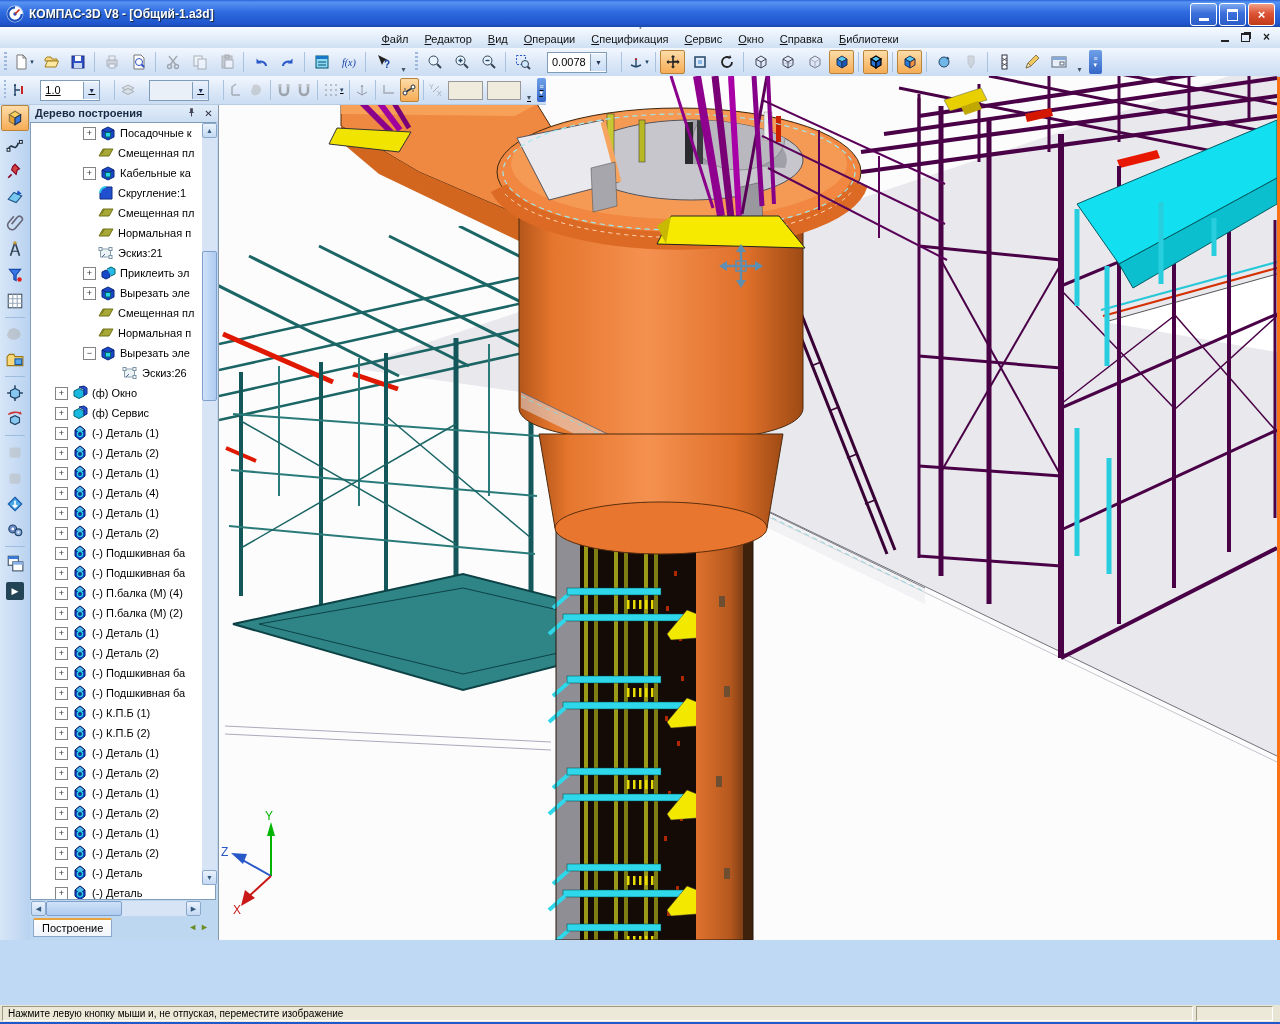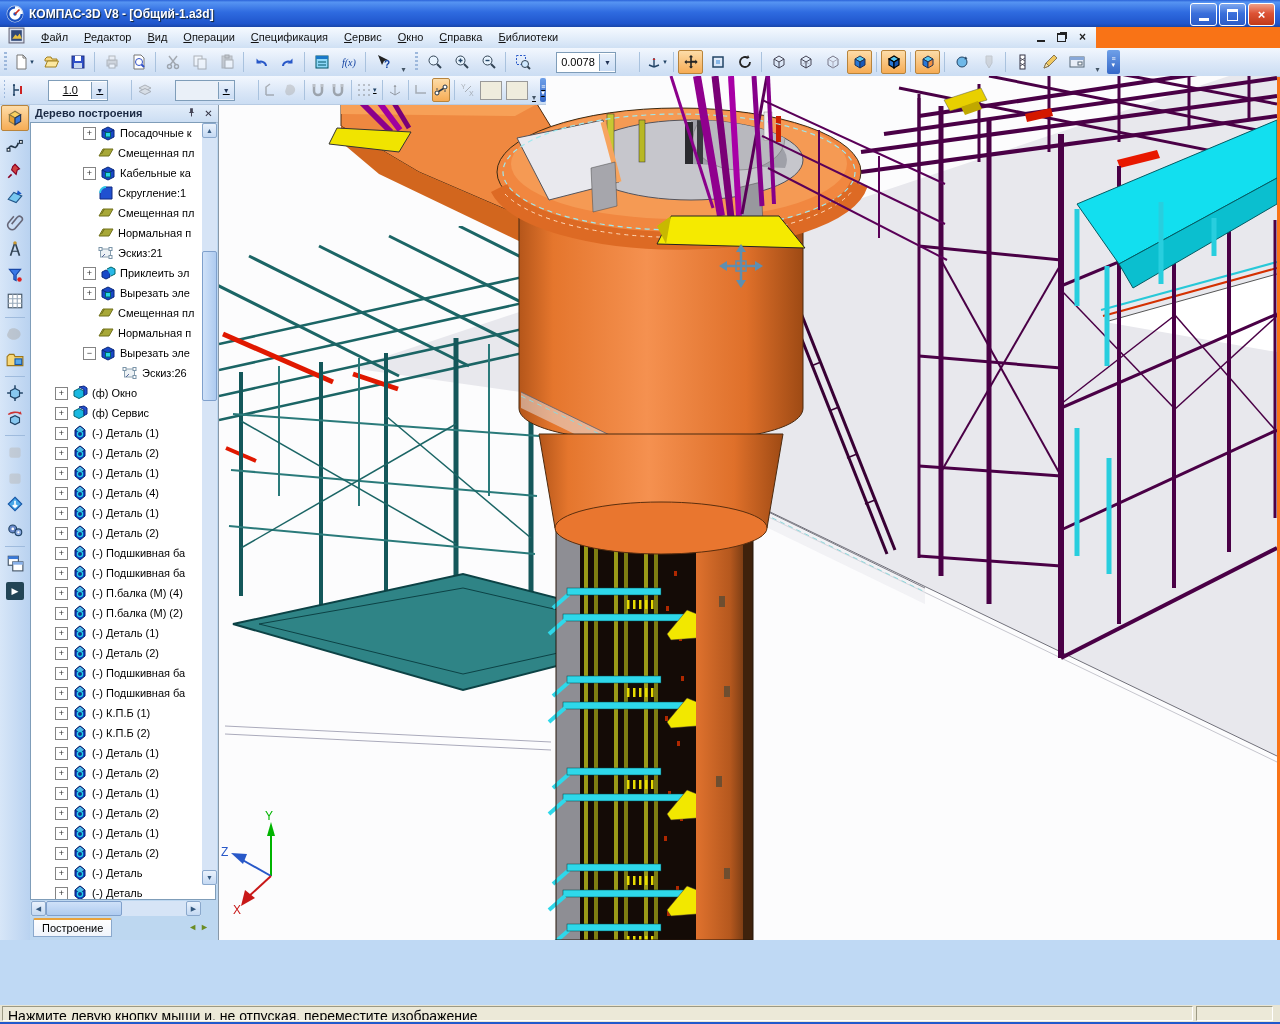--- a/index.html
+++ b/index.html
@@ -12,23 +12,23 @@
   #titlebar .ticon{width:18px;height:18px;margin:0 5px 0 6px;}
   #titlebar .ttext{font-size:12px;font-weight:bold;text-shadow:1px 1px 1px #123;white-space:nowrap;}
   #titlebar .wbtns{position:absolute;right:5px;top:3px;display:flex;gap:2px;}
   .wbtn{width:25px;height:21px;border:1px solid #fff;border-radius:3px;color:#fff;
     font-size:13px;font-weight:bold;display:flex;align-items:center;justify-content:center;
     background:linear-gradient(180deg,#7FA8EF,#3A6FDB 45%,#2C5CC8);}
   .wbtn.close{background:linear-gradient(180deg,#F0A088,#DD5335 45%,#C03A18);}
   .wbtn .mini{display:block;width:10px;height:3px;background:#fff;margin-top:9px;}
   .wbtn .rest{display:block;width:9px;height:8px;border:1px solid #fff;border-top:3px solid #fff;}
   
-  #menubar{position:absolute;left:0;top:27px;width:1096px;height:21px;
+  #menubar{position:absolute;left:0;top:27px;width:1280px;height:21px;
     background:linear-gradient(180deg,#F6FAFF,#DCE9F8 70%,#CFE0F4);
-    display:flex;align-items:flex-start;border-bottom:1px solid #C2D4EA;}
+    display:flex;align-items:center;border-bottom:1px solid #C2D4EA;flex-direction:column;}
   #menubar .dicon{width:17px;height:17px;margin:0 8px 0 8px;}
   .menu-item{display:inline-block;font-size:11px;color:#111;padding:3px 8px;cursor:default;}
   .menu-item::first-letter{text-decoration:underline;}
   #mdibtns{position:absolute;right:6px;top:3px;display:flex;gap:6px;align-items:center;}
   .mdib{width:15px;height:14px;display:flex;align-items:center;justify-content:center;color:#222;font-size:12px;font-weight:bold;}
   .mdib .mini{width:8px;height:2px;background:#222;margin-top:8px;}
   .mdib .rest{width:7px;height:6px;border:1px solid #222;border-top:2px solid #222;box-shadow:2px -2px 0 -1px #222;}
   
   .toolbar{position:absolute;background:linear-gradient(180deg,#F2F7FE,#D9E6F7 60%,#CBDDF3);
     border-bottom:1px solid #B7CBE3;display:flex;align-items:center;}
@@ -39,21 +39,21 @@
   .tb-btn svg{width:16px;height:16px;}
   .tb-btn.active{background:linear-gradient(180deg,#FDDCA8,#F6AC55);border:1px solid #B8843C;}
   .tb-btn.disabled svg{filter:grayscale(1) opacity(.45);}
   .tb-sep{width:1px;height:20px;background:#A9C2DE;margin:0 3px;}
   .tb-grip{width:3px;height:20px;margin:0 3px 0 4px;
     background:repeating-linear-gradient(180deg,#9DB8DC 0 2px,transparent 2px 4px);}
   .tb-chev{width:11px;height:22px;margin:0 2px;display:flex;flex-direction:column;align-items:center;
     justify-content:flex-end;font-size:8px;color:#456;line-height:5px;padding-bottom:3px;}
   .dd{font-size:7px;color:#246;margin-left:1px;}
   .combo{height:19px;background:#fff;border:1px solid #7F9DB9;display:flex;align-items:center;
-    font-size:11px;margin:0 20px;text-align:center;}
+    font-size:11px;margin:0 11px;}
   .combo .val{padding:0 4px;min-width:34px;}
   .combo .arrow{width:15px;height:17px;border-left:1px solid #7F9DB9;
     background:linear-gradient(180deg,#E9F1FC,#C9DCF4);display:flex;align-items:center;justify-content:center;
     font-size:7px;color:#235;}
   .combo.dis{background:#EAF0F8;color:#99A;}
   .field{height:17px;width:46px;background:#EFECDD;border:1px solid #999;margin:0 2px;}
   .endchev{width:13px;height:24px;background:linear-gradient(180deg,#6FA0E8,#3568C8);
     border-radius:2px;display:flex;flex-direction:column;align-items:center;justify-content:center;
     color:#fff;font-size:7px;line-height:6px;margin-left:2px;}
   
@@ -98,21 +98,21 @@
     border:1px solid #8AA8CC;border-top:2px solid #E8A33D;border-radius:2px 2px 0 0;
     font-size:11px;padding:2px 8px 0 8px;box-sizing:border-box;}
   #tabarrows{position:absolute;right:6px;top:5px;font-size:9px;color:#6B8C23;letter-spacing:3px;}
   
   #viewport{position:absolute;left:218px;top:76px;width:1058px;height:864px;background:#FCFCFD;
     border-left:1px solid #8898A8;box-sizing:border-box;}
   
   #propbar{position:absolute;left:0;top:940px;width:1280px;height:65px;background:#BFD9F4;}
   
   #statusbar{position:absolute;left:0;top:1005px;width:1280px;height:19px;background:#E8E5D4;}
-  .scell{position:absolute;top:1px;height:15px;background:#ECE9D8;font-size:14px;color:#000;
+  .scell{position:absolute;top:1px;height:15px;background:#ECE9D8;font-size:10px;color:#000;
     border:1px solid;border-color:#9C9A84 #FFF #FFF #9C9A84;box-sizing:border-box;
     padding:1px 0 0 5px;white-space:nowrap;overflow:hidden;}
   #statusbar .edge{position:absolute;left:0;top:17px;width:1280px;height:2px;background:#2058CC;}
 </style>
 </head>
 <body>
 
 <div id="win">
 
   <div id="titlebar">

